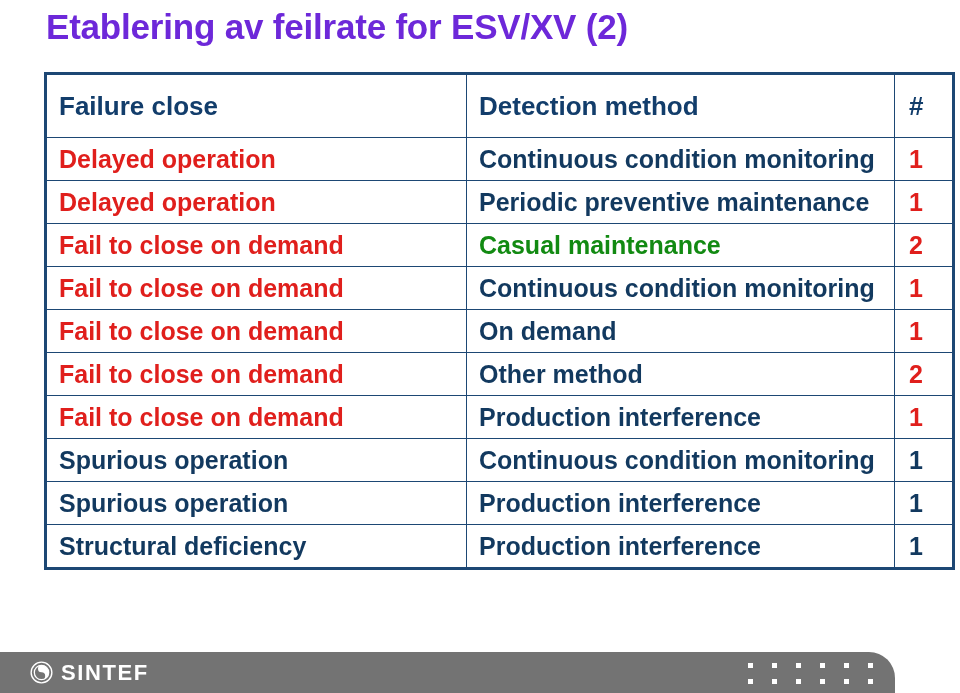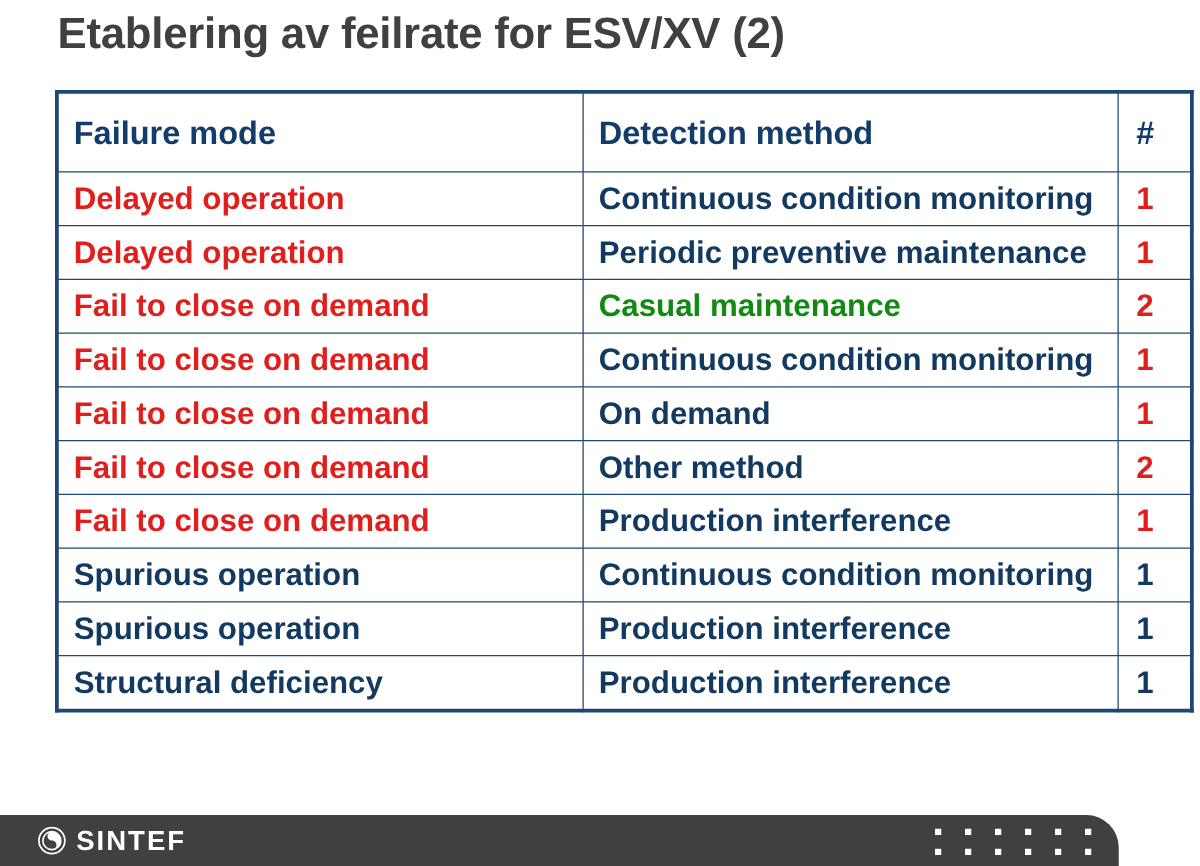--- a/index.html
+++ b/index.html
@@ -20,21 +20,21 @@
   
   #slide-title {
     position: absolute;
     left: 46px;
     top: 4px;
     width: 880px;
     font-size: 35px;
     font-weight: bold;
     line-height: 46px;
     letter-spacing: -0.2px;
-    color: #404040;
+    color: #6d28d9;
     white-space: nowrap;
   }
 
   
   #fm-table {
     position: absolute;
     left: 44px;
     top: 72px;
     width: 908px;
     border-collapse: collapse;
@@ -77,21 +77,21 @@
   .t-green { color: #128a12 !important; }
   .t-blue  { color: #12395f !important; }
 
   
   #footer-bar {
     position: absolute;
     left: 0;
     top: 652px;
     width: 895px;
     height: 41px;
-    background: #404040;
+    background: #737373;
     border-top-right-radius: 26px;
   }
 
   #sintef-logo {
     position: absolute;
     left: 30px;
     top: 6px;
     height: 28px;
     display: flex;
     align-items: center;
@@ -145,21 +145,21 @@
 <div id="slide-title">Etablering av feilrate for ESV/XV (2)</div>
 
 <table id="fm-table">
   <colgroup>
     <col class="c-mode">
     <col class="c-method">
     <col class="c-count">
   </colgroup>
   <thead>
     <tr>
-      <th class="col-mode">Failure mode</th>
+      <th class="col-mode">Failure close</th>
       <th class="col-method">Detection method</th>
       <th class="col-count">#</th>
     </tr>
   </thead>
   <tbody id="fm-table-body">
       <tr>
         <td class="col-mode t-red">Delayed operation</td>
         <td class="col-method t-blue">Continuous condition monitoring</td>
         <td class="col-count t-red">1</td>
       </tr>

